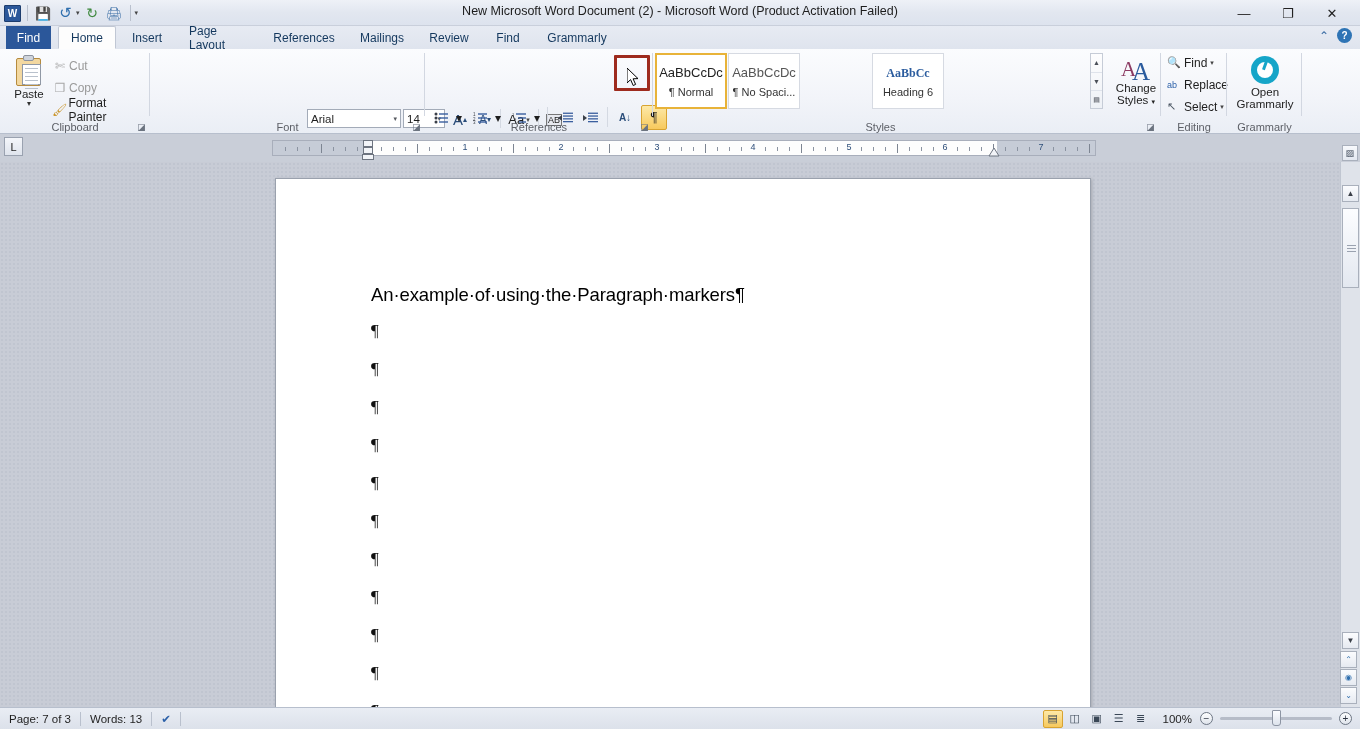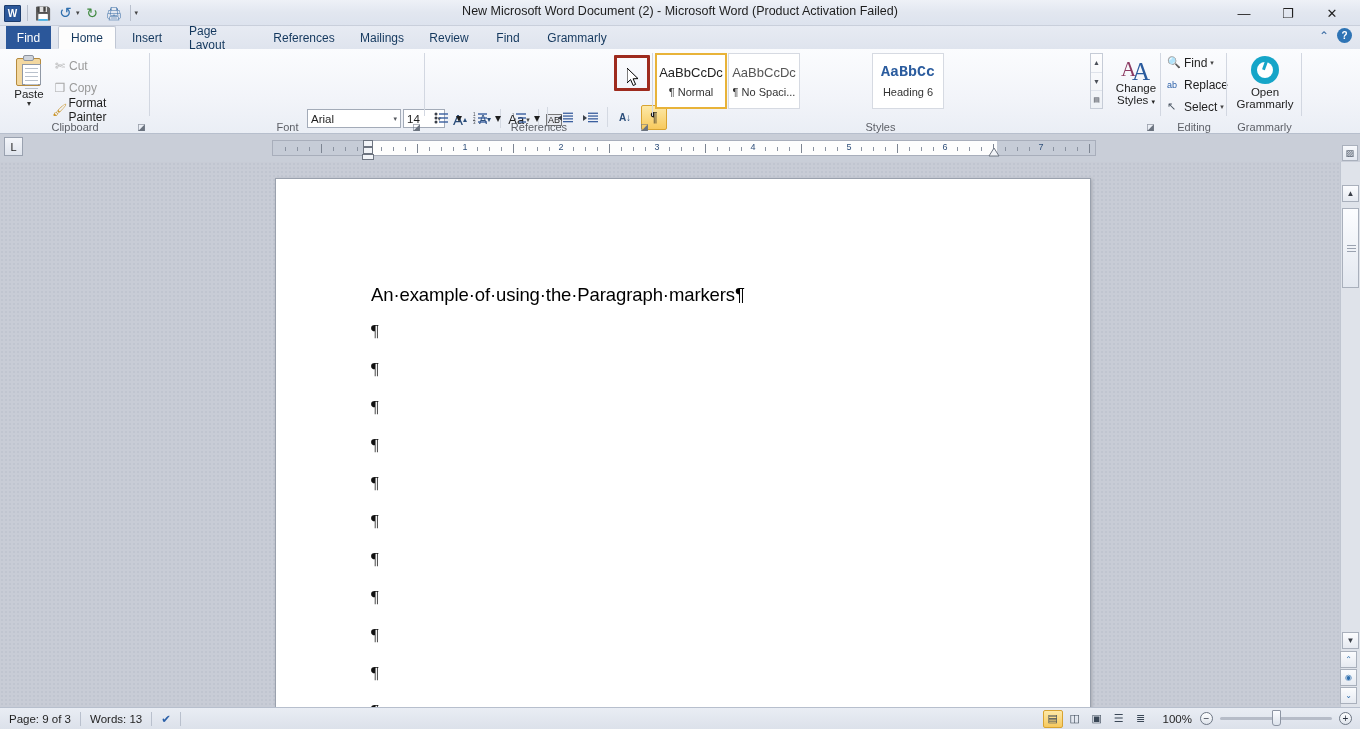--- a/index.html
+++ b/index.html
@@ -583,21 +583,21 @@
     <div class="grp" style="left:653px; width:508px;">
       <div class="stylebox sel" style="left:2px;">
         <div class="sprev" style="font-size:13px;">AaBbCcDc</div>
         <div class="sname">¶ Normal</div>
       </div>
       <div class="stylebox" style="left:75px;">
         <div class="sprev" style="font-size:13px;color:#555;">AaBbCcDc</div>
         <div class="sname">¶ No Spaci...</div>
       </div>
       <div class="stylebox" style="left:219px;">
-        <div class="sprev" style="font-size:15px;font-weight:bold;color:#2b5c9e;font-family:Liberation Mono, monospace;">AaBbCc</div>
+        <div class="sprev" style="font-size:12px;font-weight:bold;color:#2b5c9e;font-family:Liberation Serif, serif;">AaBbCc</div>
         <div class="sname">Heading 6</div>
       </div>
 
       <div class="gal-scroll" style="left:437px;">
         <div>▲</div>
         <div>▼</div>
         <div style="border-bottom:none;">▤</div>
       </div>
 
       <div class="bigbtn" style="left:458px;top:3px;width:50px;height:66px;">
@@ -790,21 +790,21 @@
     </div>
     <div class="navbtns">
       <div class="navbtn">⌃</div>
       <div class="navbtn">◉</div>
       <div class="navbtn">⌄</div>
     </div>
     <div class="sbtn" style="bottom:58px;">▼</div>
   </div>
 
   <div class="statusbar">
-    <div class="sitem">Page: 9 of 3</div>
+    <div class="sitem">Page: 7 of 3</div>
     <div class="sdiv"></div>
     <div class="sitem">Words: 13</div>
     <div class="sdiv"></div>
     <div class="sitem" style="color:#2a5fa8;">✔</div>
     <div class="sdiv"></div>
 
     <div style="margin-left:auto; display:flex; align-items:center; padding-right:8px;">
       <div class="viewbtn act">▤</div>
       <div class="viewbtn">◫</div>
       <div class="viewbtn">▣</div>

